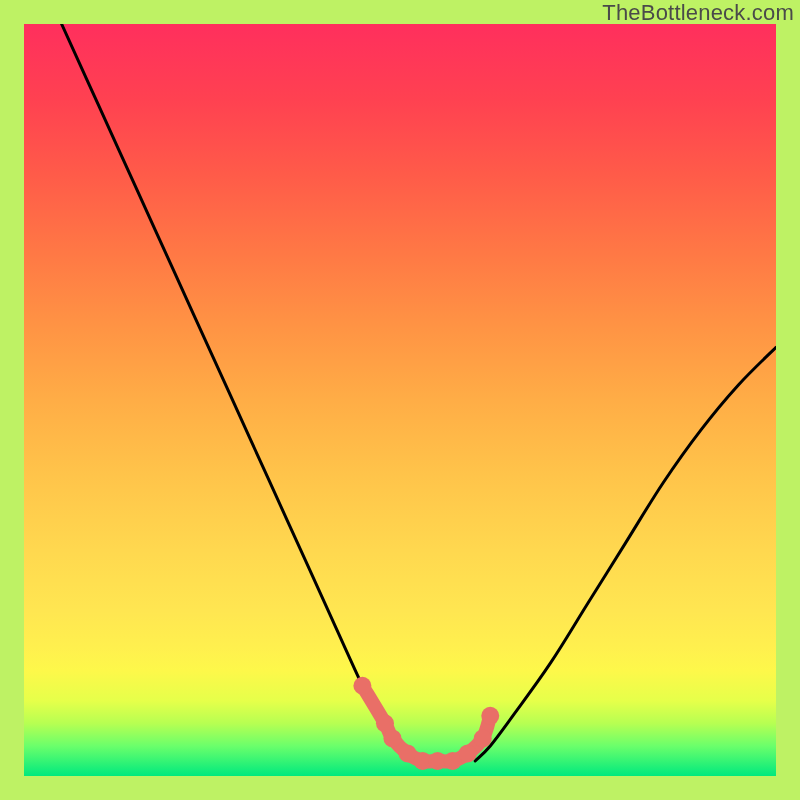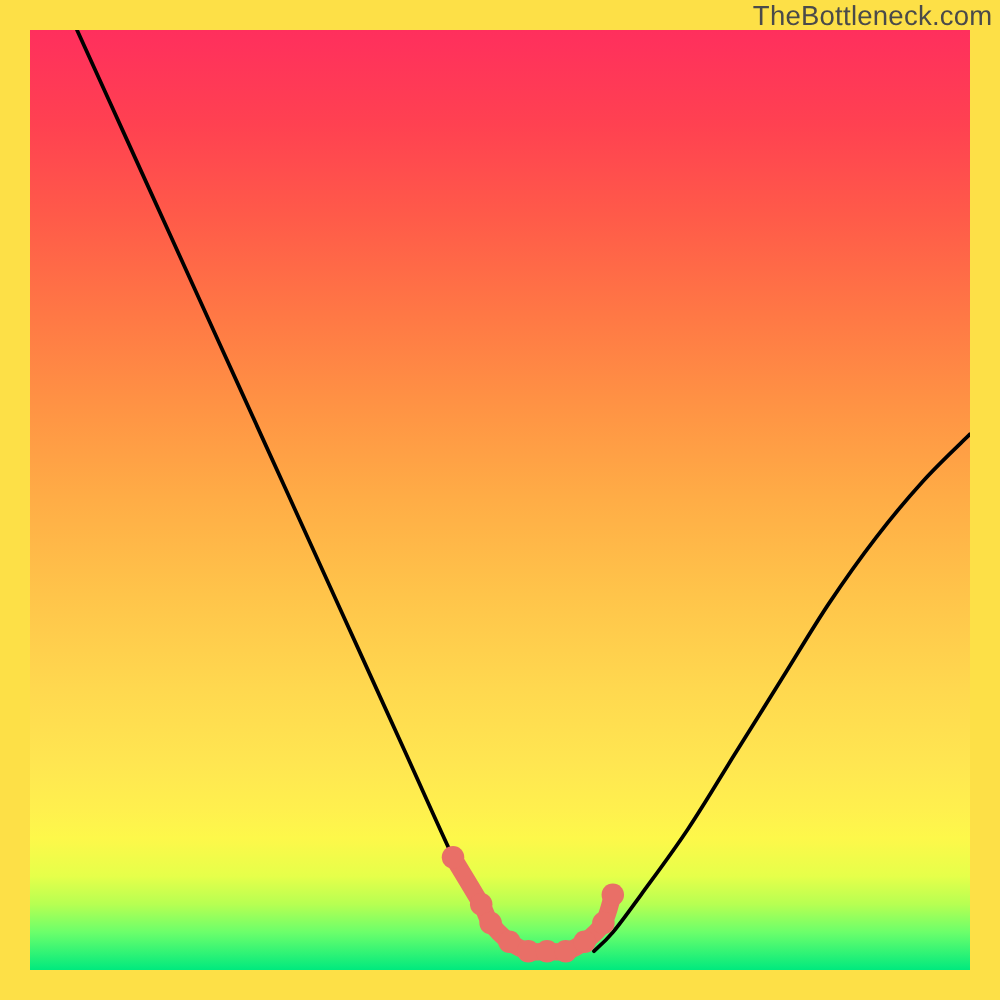--- a/index.html
+++ b/index.html
@@ -7,21 +7,21 @@
     padding: 0;
     width: 800px;
     height: 800px;
     background: #000;
     font-family: Arial, Helvetica, sans-serif;
     overflow: hidden;
   }
   .frame {
     position: absolute;
     inset: 0;
-    background: #fde047;
+    background: #bef264;
   }
   .plot {
     position: absolute;
     left: 24px;
     top: 24px;
     width: 752px;
     height: 752px;
     
     background: linear-gradient(
       to top,

